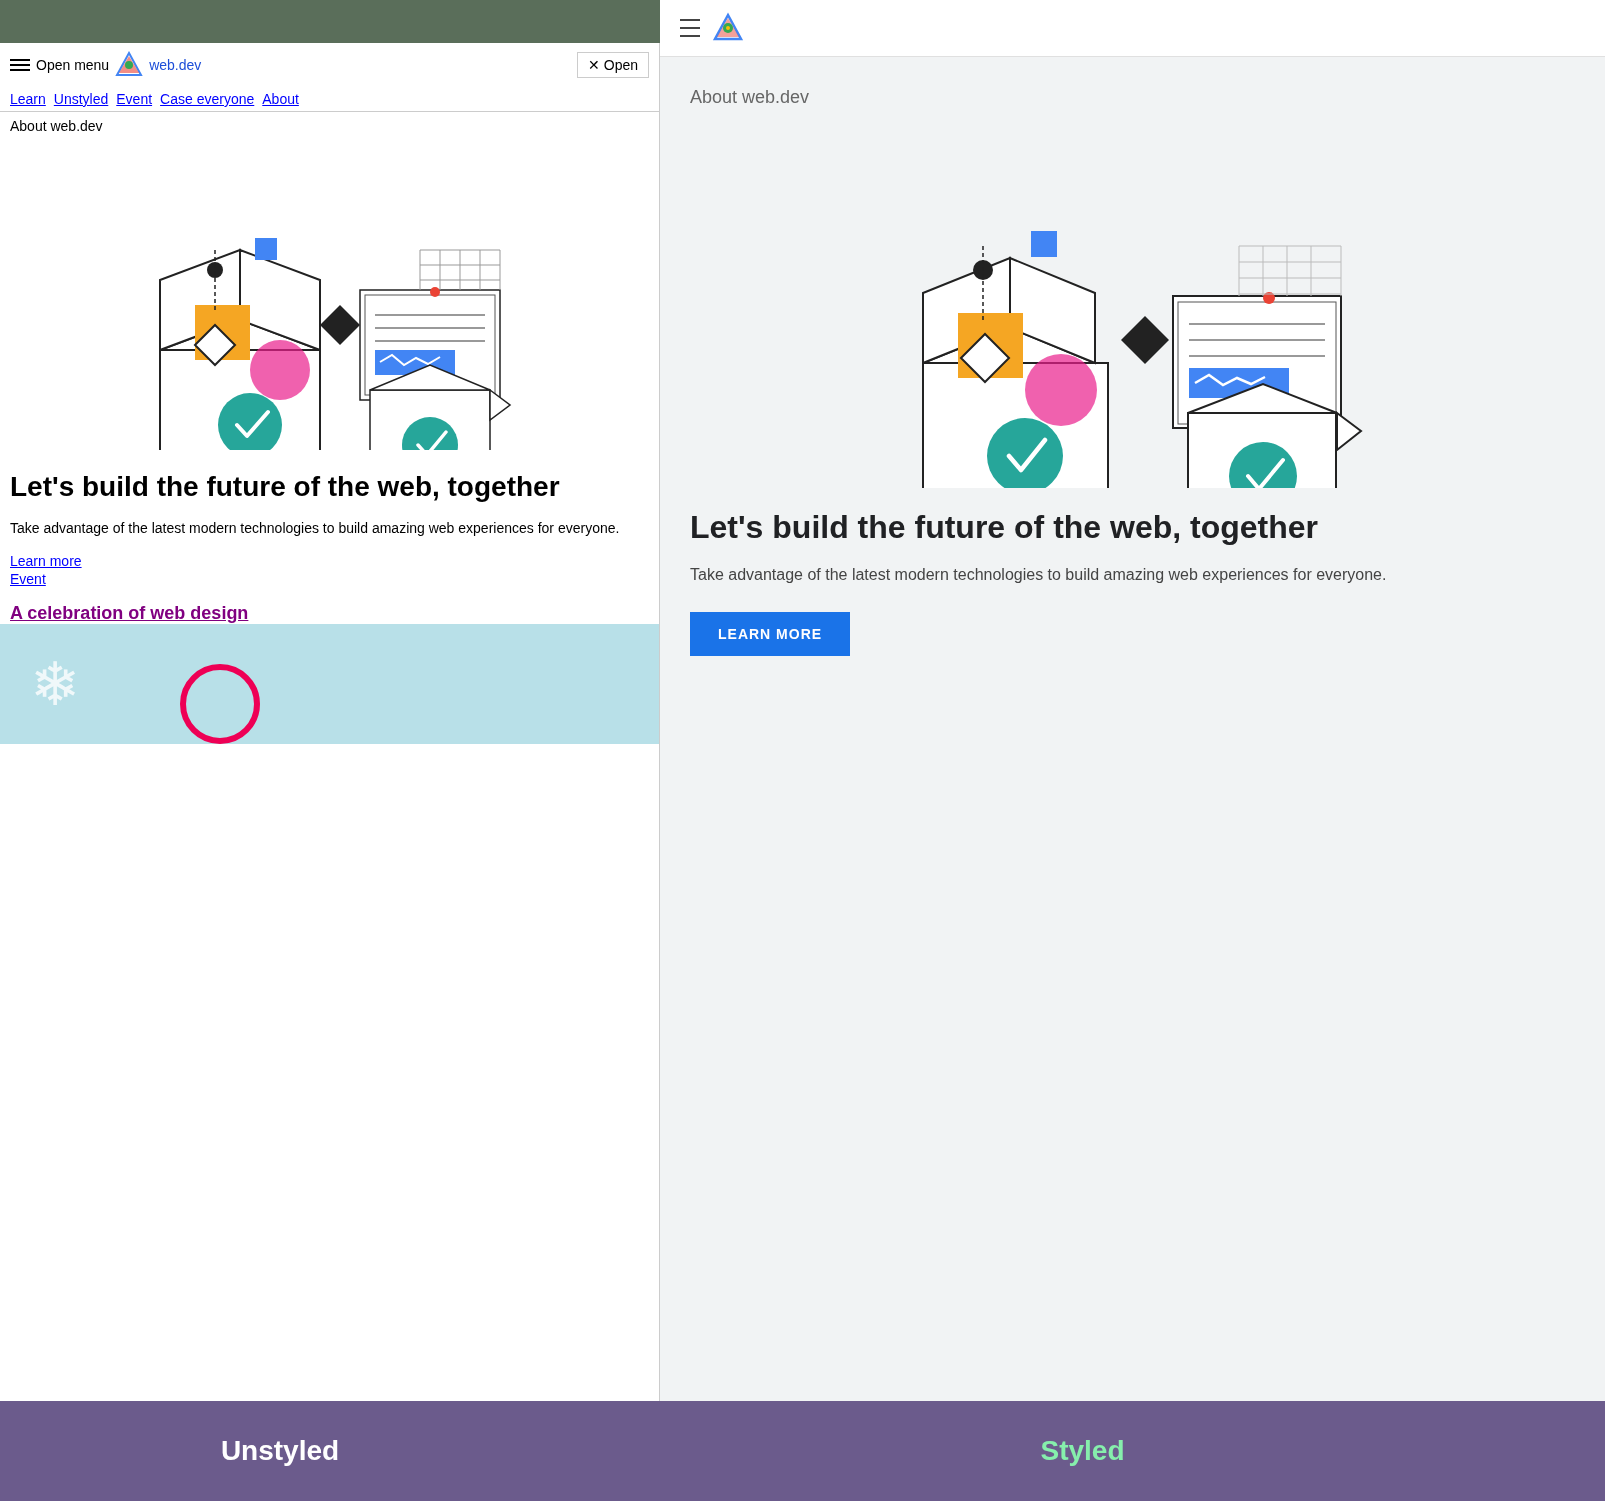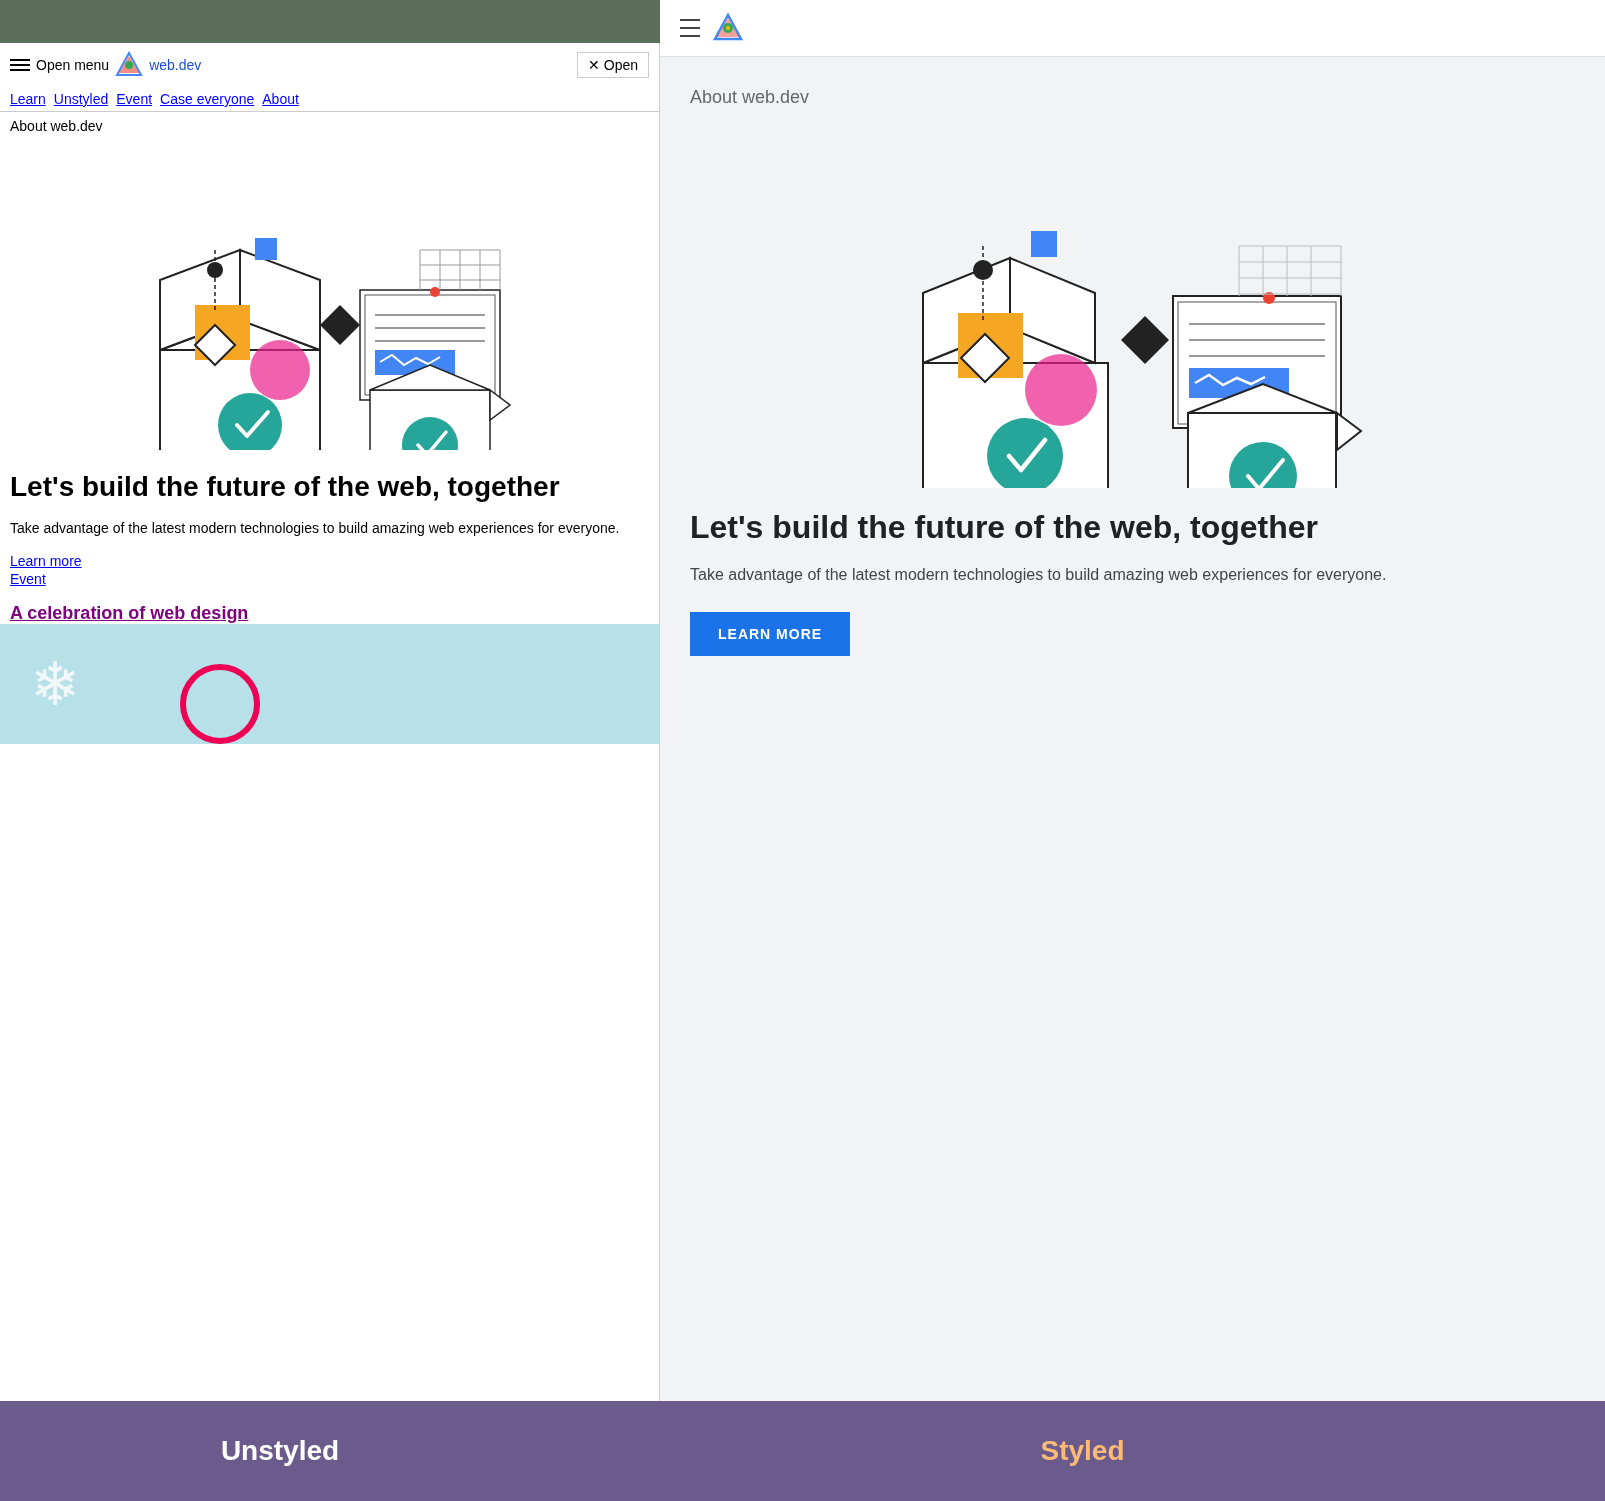--- a/index.html
+++ b/index.html
@@ -264,21 +264,21 @@
       font-size: 28px;
       font-weight: bold;
     }
 
     .label-styled {
       flex: 1;
       background: #6b5b8c;
       display: flex;
       align-items: center;
       justify-content: center;
-      color: #fdba74;
+      color: #86efac;
       font-size: 28px;
       font-weight: bold;
     }
 
     
     .illustration-svg {
       width: 380px;
       height: 300px;
     }
 

